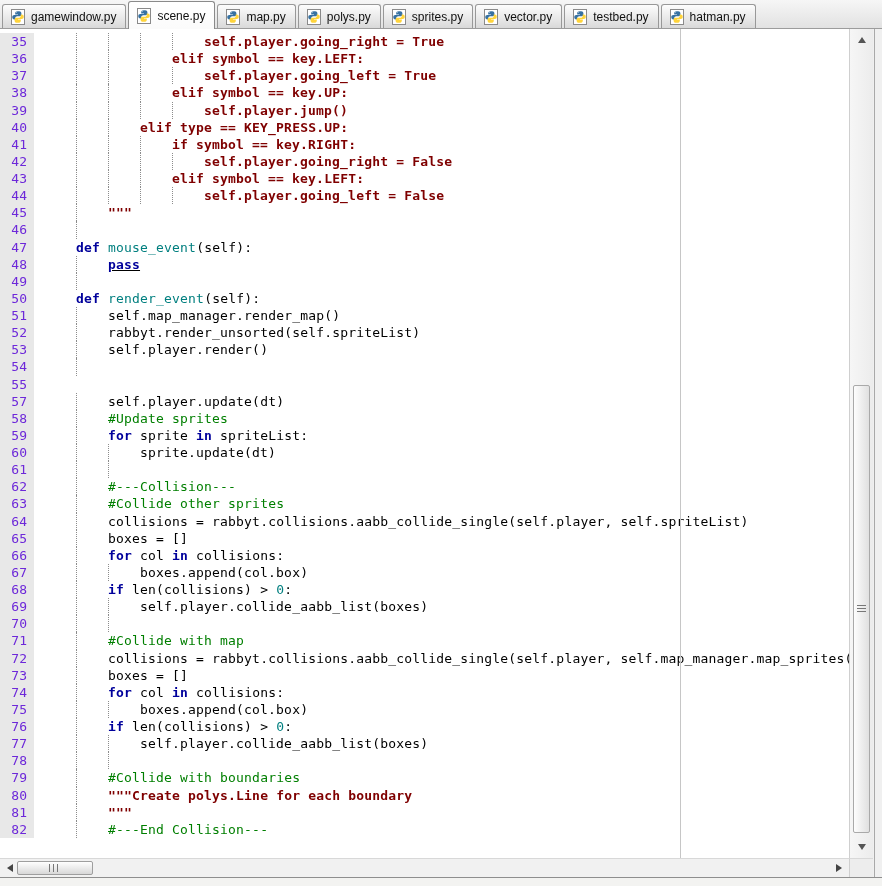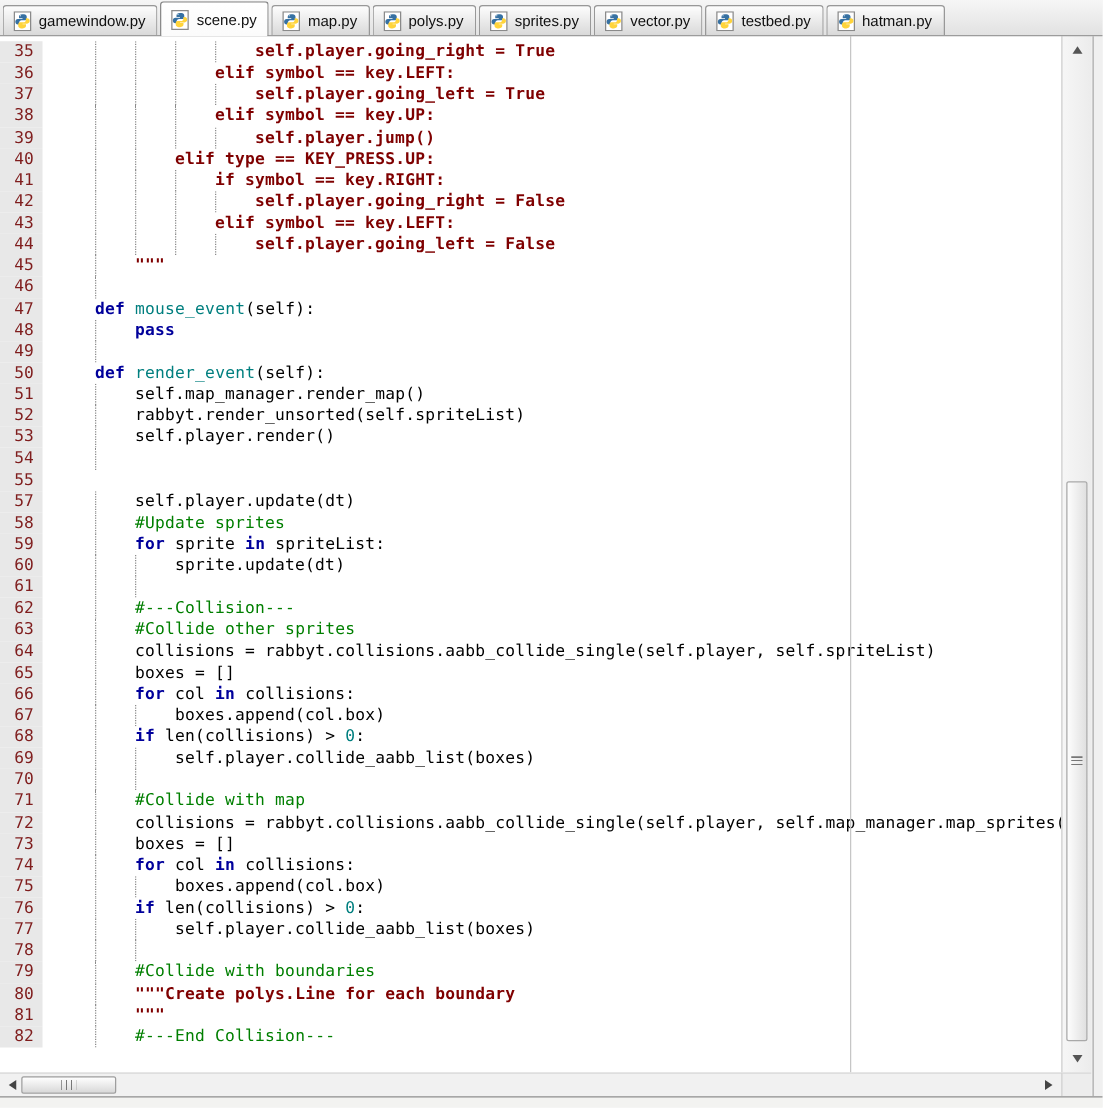--- a/index.html
+++ b/index.html
@@ -38,21 +38,21 @@
     cursor: default; display: flex; align-items: center; justify-content: center;
   }
   
   #editor {
     position: absolute; left: 0; top: 29px; width: 849px; height: 829px;
     background: #FFFFFF; overflow: hidden; padding-top: 4px;
   }
   .row { display: flex; height: 17.13px; }
   .num {
     width: 34px; flex: 0 0 34px;
-    background: #E8E8E8; color: #7f1d1d;
+    background: #E8E8E8; color: #6d28d9;
     text-align: right; padding-right: 7px;
     font: 13px/17.13px "DejaVu Sans Mono", monospace;
   }
   .code {
     flex: 1; position: relative;
     font: 13px/17.13px "DejaVu Sans Mono", monospace;
     letter-spacing: 0.18px; white-space: pre; overflow: hidden;
   }
   .linewrap { display: inline-block; }
   .guide {
@@ -250,21 +250,21 @@
     <div class="row">
       <div class="num">46</div>
       <div class="code"><div class="guide" style="left: 42px;"></div></div>
     </div>
     <div class="row">
       <div class="num">47</div>
       <div class="code"><span class="linewrap" style="padding-left: 42px;"><span class="t-kw">def</span><span class="t-pl"> </span><span class="t-dn">mouse_event</span><span class="t-pl">(self):</span></span></div>
     </div>
     <div class="row">
       <div class="num">48</div>
-      <div class="code"><div class="guide" style="left: 42px;"></div><span class="linewrap" style="padding-left: 74px;"><span class="t-kw">pass</span></span></div>
+      <div class="code"><div class="guide" style="left: 42px;"></div><span class="linewrap" style="padding-left: 74px; text-decoration: underline;"><span class="t-kw">pass</span></span></div>
     </div>
     <div class="row">
       <div class="num">49</div>
       <div class="code"><div class="guide" style="left: 42px;"></div></div>
     </div>
     <div class="row">
       <div class="num">50</div>
       <div class="code"><span class="linewrap" style="padding-left: 42px;"><span class="t-kw">def</span><span class="t-pl"> </span><span class="t-dn">render_event</span><span class="t-pl">(self):</span></span></div>
     </div>
     <div class="row">

